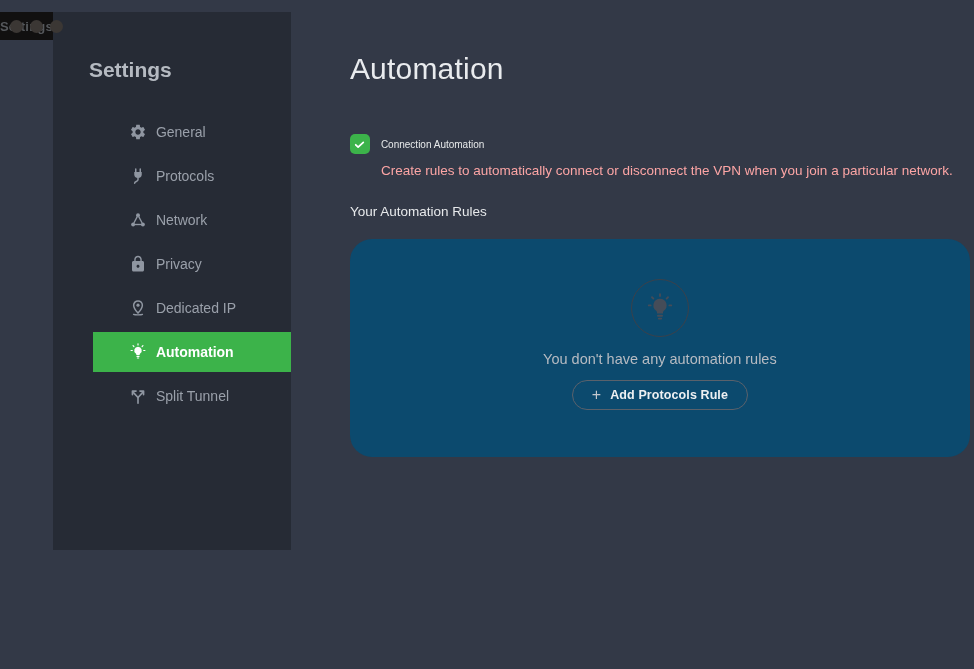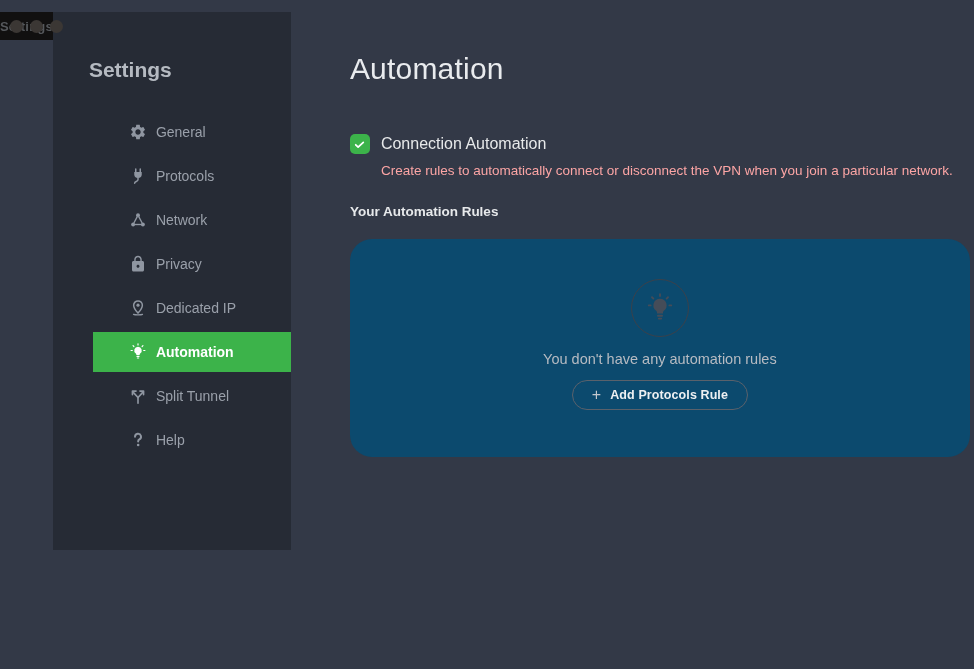--- a/index.html
+++ b/index.html
@@ -51,28 +51,28 @@
   .page-title {
     position:absolute; left:59px; top:38px;
     font-size:30px; font-weight:400; color:#e9ebee; line-height:38px; letter-spacing:.2px;
   }
   .checkbox-row { position:absolute; left:59px; top:122px; display:flex; align-items:center; }
   .checkbox {
     width:20px; height:20px; border-radius:5px; background:#3cb34a; cursor:pointer;
     display:flex; align-items:center; justify-content:center;
   }
   .checkbox svg { width:13px; height:13px; display:block; }
-  .checkbox-label { margin-left:11px; font-size:16px; font-weight:500; color:#e7e9ea; }
+  .checkbox-label { margin-left:11px; font-size:10px; font-weight:500; color:#e7e9ea; }
   .description {
     position:absolute; left:90px; top:151px; white-space:nowrap;
     font-size:13.5px; color:#fca5a5;
   }
   .rules-heading {
     position:absolute; left:59px; top:192px;
-    font-size:13.5px; font-weight:700; color:#e7e9eb;
+    font-size:13.5px; font-weight:400; color:#e7e9eb;
   }
   .rules-panel {
     position:absolute; left:59px; top:227px; width:620px; height:218px;
     background:#0c4a6e; border-radius:22px;
     display:flex; flex-direction:column; align-items:center;
   }
   .bulb-circle {
     margin-top:40px; width:58px; height:58px; border-radius:50%;
     border:1px solid #3a414b; display:flex; align-items:center; justify-content:center;
   }
@@ -190,29 +190,20 @@
               <path d="M12 14 18 7.5"></path>
               <path d="M4.6 10.2V5.4h4.8"></path>
               <path d="M19.4 10.2V5.4h-4.8"></path>
             </svg>
           </span>
           <span class="label">Split Tunnel</span>
         </div>
 
 
 
-        <div class="nav-item">
-          <span class="icon">
-            <svg viewBox="0 0 24 24" fill="none">
-              <path d="M8 7.6a4 4 0 1 1 5.8 3.6c-1.1.55-1.6 1.2-1.6 2.4v.5" stroke="#8f96a1" stroke-width="2.6" stroke-linecap="round"></path>
-              <circle cx="12.2" cy="18.6" r="1.7" fill="#8f96a1"></circle>
-            </svg>
-          </span>
-          <span class="label">Help</span>
-        </div>
 
       </nav>
     </aside>
 
     <main class="main">
       <h1 class="page-title">Automation</h1>
 
       <div class="checkbox-row">
         <span class="checkbox">
           <svg viewBox="0 0 24 24" fill="none" stroke="#ffffff" stroke-width="3.2" stroke-linecap="round" stroke-linejoin="round">

